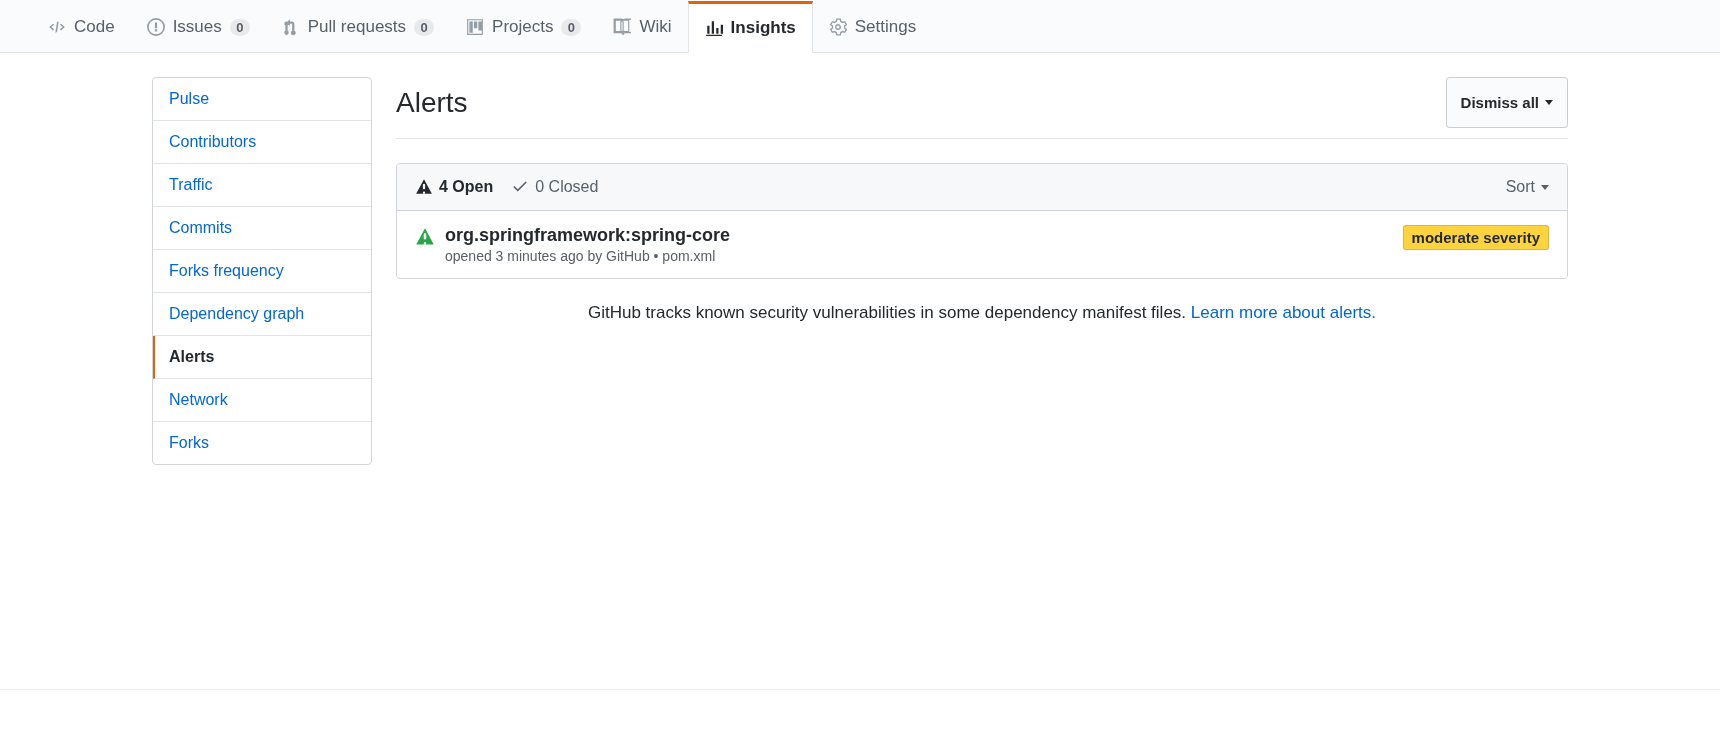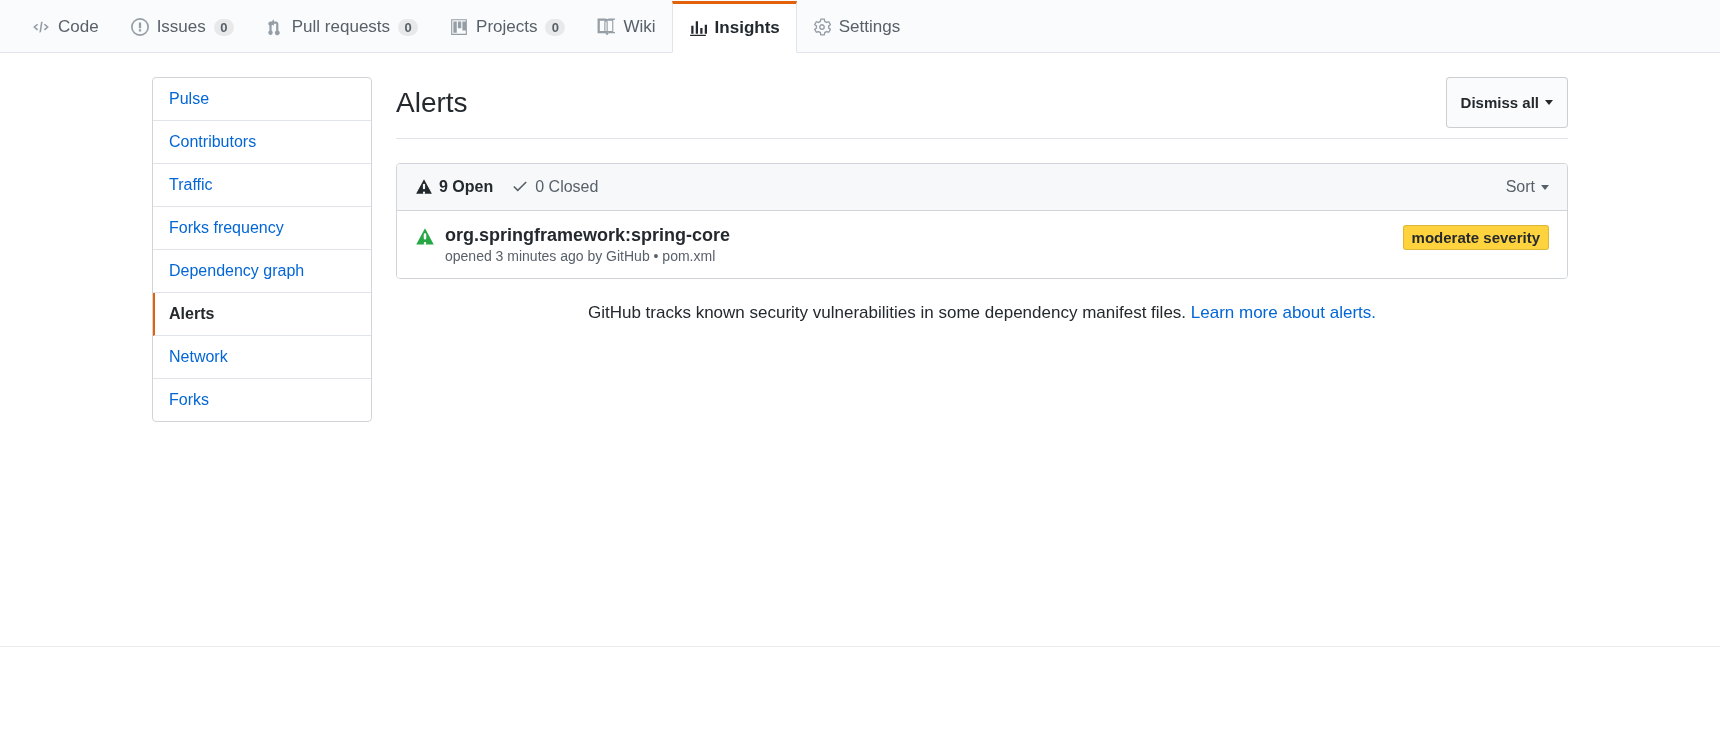--- a/index.html
+++ b/index.html
@@ -8,21 +8,21 @@
     font-family: -apple-system, BlinkMacSystemFont, "Segoe UI", Helvetica, Arial, sans-serif;
     font-size: 14px;
     color: #24292e;
     background: #fff;
   }
   .topnav {
     display: flex;
     align-items: center;
     border-bottom: 1px solid #e1e4e8;
     background: #fafbfc;
-    padding: 0 16px;
+    padding: 0 32px;
   }
   .topnav-item {
     display: flex;
     align-items: center;
     gap: 8px;
     padding: 14px 16px;
     color: #586069;
     font-size: 17px;
     cursor: pointer;
     border-top: 3px solid transparent;
@@ -213,20 +213,21 @@
     <span>Settings</span>
   </div>
 </nav>
 
 <div class="container">
 
   <nav class="sidebar">
     <a class="sidebar-item"><span>Pulse</span></a>
     <a class="sidebar-item"><span>Contributors</span></a>
     <a class="sidebar-item"><span>Traffic</span></a>
+    <a class="sidebar-item"><span>Commits</span></a>
     <a class="sidebar-item"><span>Forks frequency</span></a>
     <a class="sidebar-item"><span>Dependency graph</span></a>
     <a class="sidebar-item current"><span>Alerts</span></a>
     <a class="sidebar-item"><span>Network</span></a>
     <a class="sidebar-item"><span>Forks</span></a>
   </nav>
 
   <main class="main">
     <div class="main-header">
       <h1 class="main-title">Alerts</h1>
@@ -236,21 +237,21 @@
       </button>
     </div>
 
     <div class="box">
       <div class="box-header">
         <div class="states">
           <div class="state active">
             <svg width="18" height="18" viewBox="0 0 16 16" fill="currentColor">
                 <path d="M8 1l7 13H1L8 1zm0 4a1 1 0 00-1 1v3a1 1 0 002 0V6a1 1 0 00-1-1zm0 7a1 1 0 100 2 1 1 0 000-2z"></path>
               </svg>
-            <span>9 Open</span>
+            <span>4 Open</span>
           </div>
           <div class="state">
             <svg width="18" height="18" viewBox="0 0 16 16" fill="currentColor">
                 <path d="M13 3L6 10 3 7 2 8l4 4 8-8-1-1z"></path>
               </svg>
             <span>0 Closed</span>
           </div>
         </div>
         <div class="sort-btn">
           <span>Sort</span>

